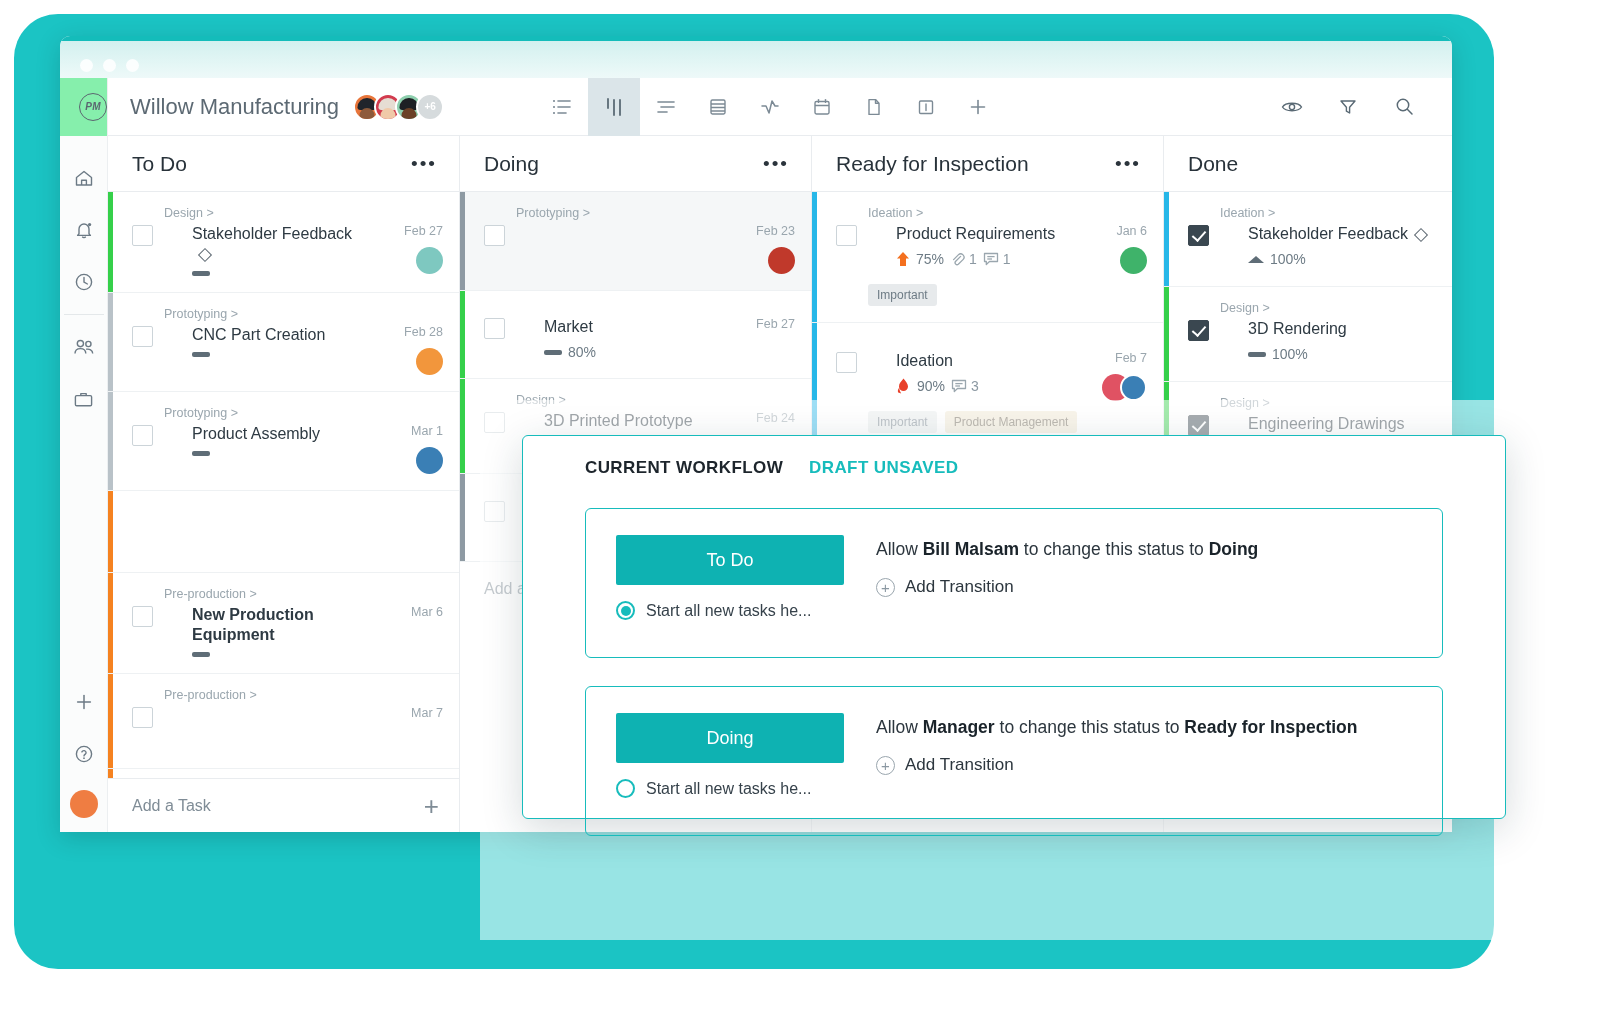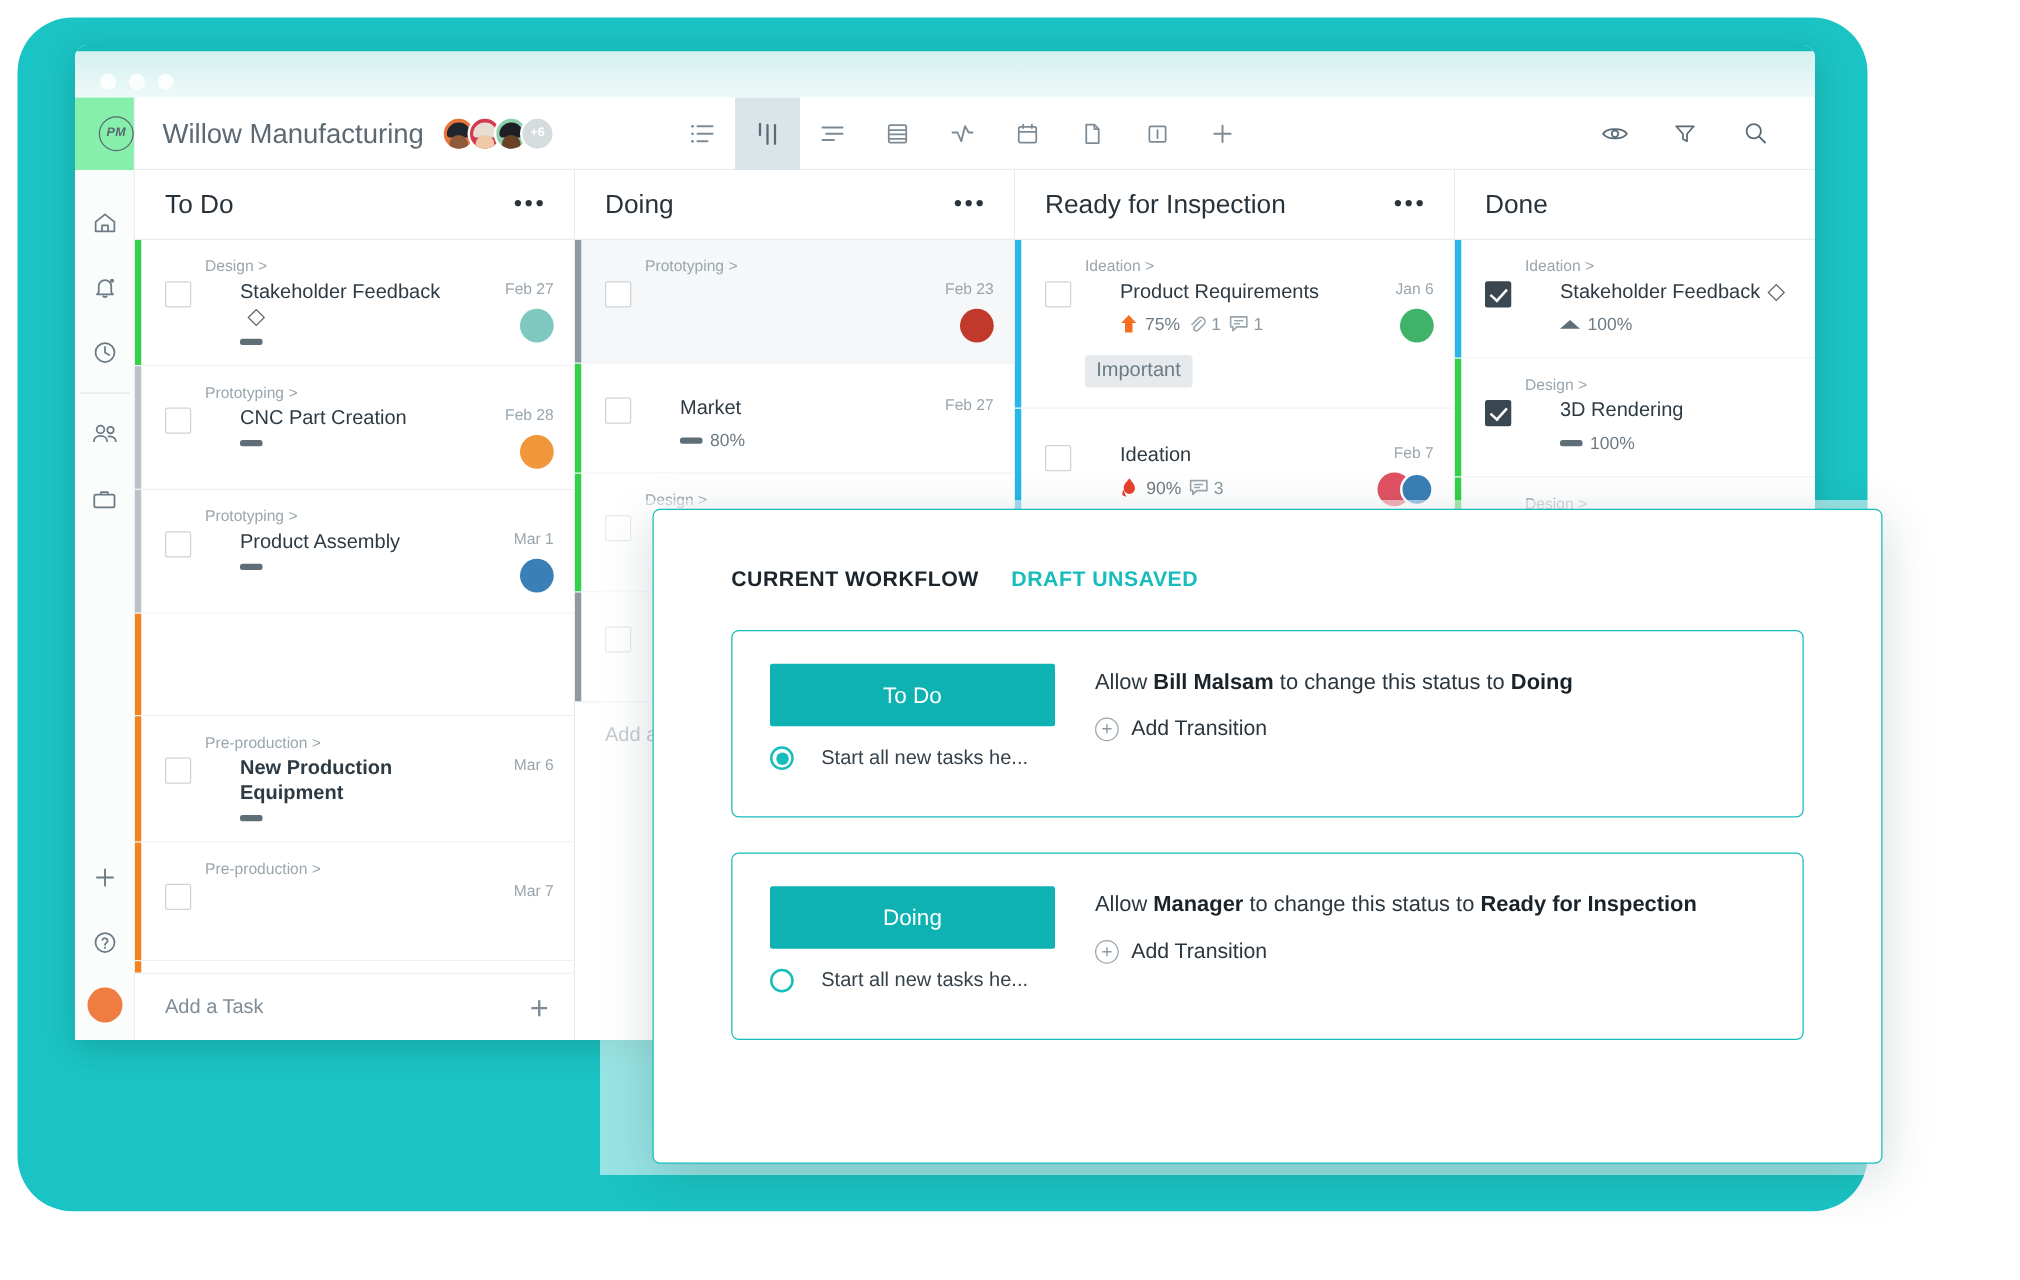--- a/index.html
+++ b/index.html
@@ -164,58 +164,58 @@
   .tri { width:0;height:0; border-left:8px solid transparent; border-right:8px solid transparent; border-bottom:7px solid #5f6d77; }
   .pct { font-size: 14px; color:#6d7b85; }
   .meta-ic { color:#8b98a2; display:flex; align-items:center; gap:4px; font-size:14px; }
   .date { font-size: 12.5px; color:#9aa6ae; margin-left: 10px; white-space:nowrap; }
   .card-right { margin-left:auto; display:flex; flex-direction:column; align-items:flex-end; }
   .mini-av { width:27px; height:27px; border-radius:50%; margin-top: 9px; position:relative; overflow:hidden; }
   .av-pair { display:flex; }
   .av-pair .mini-av + .mini-av { margin-left:-9px; border:2px solid #fff; }
 
   .tags { display:flex; gap:8px; margin-left: 32px; margin-top: 10px; }
-  .tag { font-size: 16px; padding: 4px 9px; border-radius:3px; color:#6d7b85; background:#e7eaec; }
+  .tag { font-size: 12px; padding: 4px 9px; border-radius:3px; color:#6d7b85; background:#e7eaec; }
   .tag.beige { background:#efe6d0; color:#6c6352; }
 
   .add-task {
     height: 54px; display:flex; align-items:center; padding: 0 20px 0 24px;
     border-top:1px solid #e9ecef; color:#7f8c96; font-size: 16px; background:#fff;
   }
   .add-task .plus { margin-left:auto; font-size: 26px; color:#7f8c96; line-height:1; }
 
   .col-foot-wrap { margin-top:auto; }
   .modal {
     position:absolute;
-    left: 522px; top: 407px;
-    width: 984px; height: 524px;
+    left: 522px; top: 435px;
+    width: 984px; height: 384px;
     background:#ffffff;
     border: 1.6px solid #17bcbc;
     border-radius: 6px;
     box-shadow: 0 10px 40px rgba(20,50,60,.18);
-    padding: 46px 62px;
+    padding: 22px 62px;
   }
   .modal-tabs { display:flex; align-items:center; gap: 26px; margin-bottom: 30px; }
   .mtab { font-size: 17px; font-weight:700; letter-spacing:.4px; color:#1d252c; cursor:pointer;}
   .mtab.teal { color:#17bcbc; }
 
   .wf-panel {
     border: 1.6px solid #17bcbc; border-radius: 6px;
     padding: 26px 30px 24px;
     display:flex; align-items:flex-start;
     margin-bottom: 28px;
     min-height: 150px;
   }
   .wf-left { width: 232px; min-width:232px; }
   .status-btn {
     width: 228px; height: 50px; background:#0eb2b2; color:#fff;
     display:flex; align-items:center; justify-content:center;
     font-size: 18px; border-radius:2px; cursor:pointer;
   }
-  .radio-row { display:flex; align-items:center; margin-top: 16px; gap: 11px; }
+  .radio-row { display:flex; align-items:center; margin-top: 16px; }
   .radio {
     width: 19px; height:19px; border-radius:50%;
     border: 2.2px solid #17bcbc; background:#fff;
     display:flex; align-items:center; justify-content:center;
   }
   .radio.on::after { content:""; width:10px; height:10px; border-radius:50%; background:#17bcbc; }
   .radio-label { font-size: 16px; color:#36424b; margin-left: 11px; }
 
   .wf-right { margin-left: 28px; padding-top: 2px; }
   .wf-sentence { font-size: 17.5px; color:#2c363e; line-height: 24px; }

